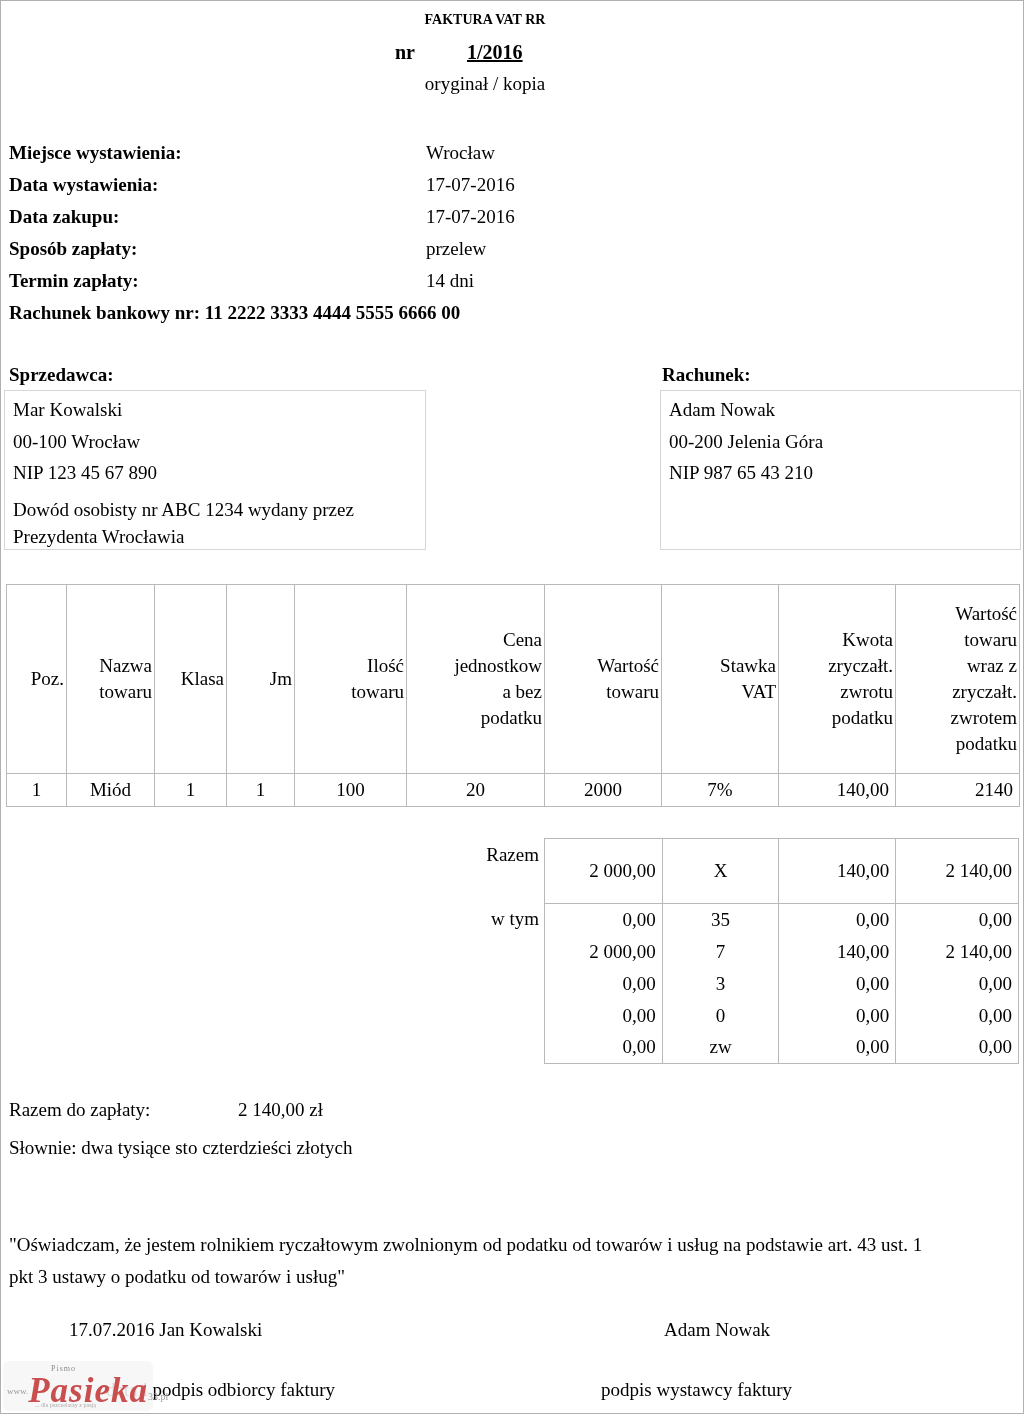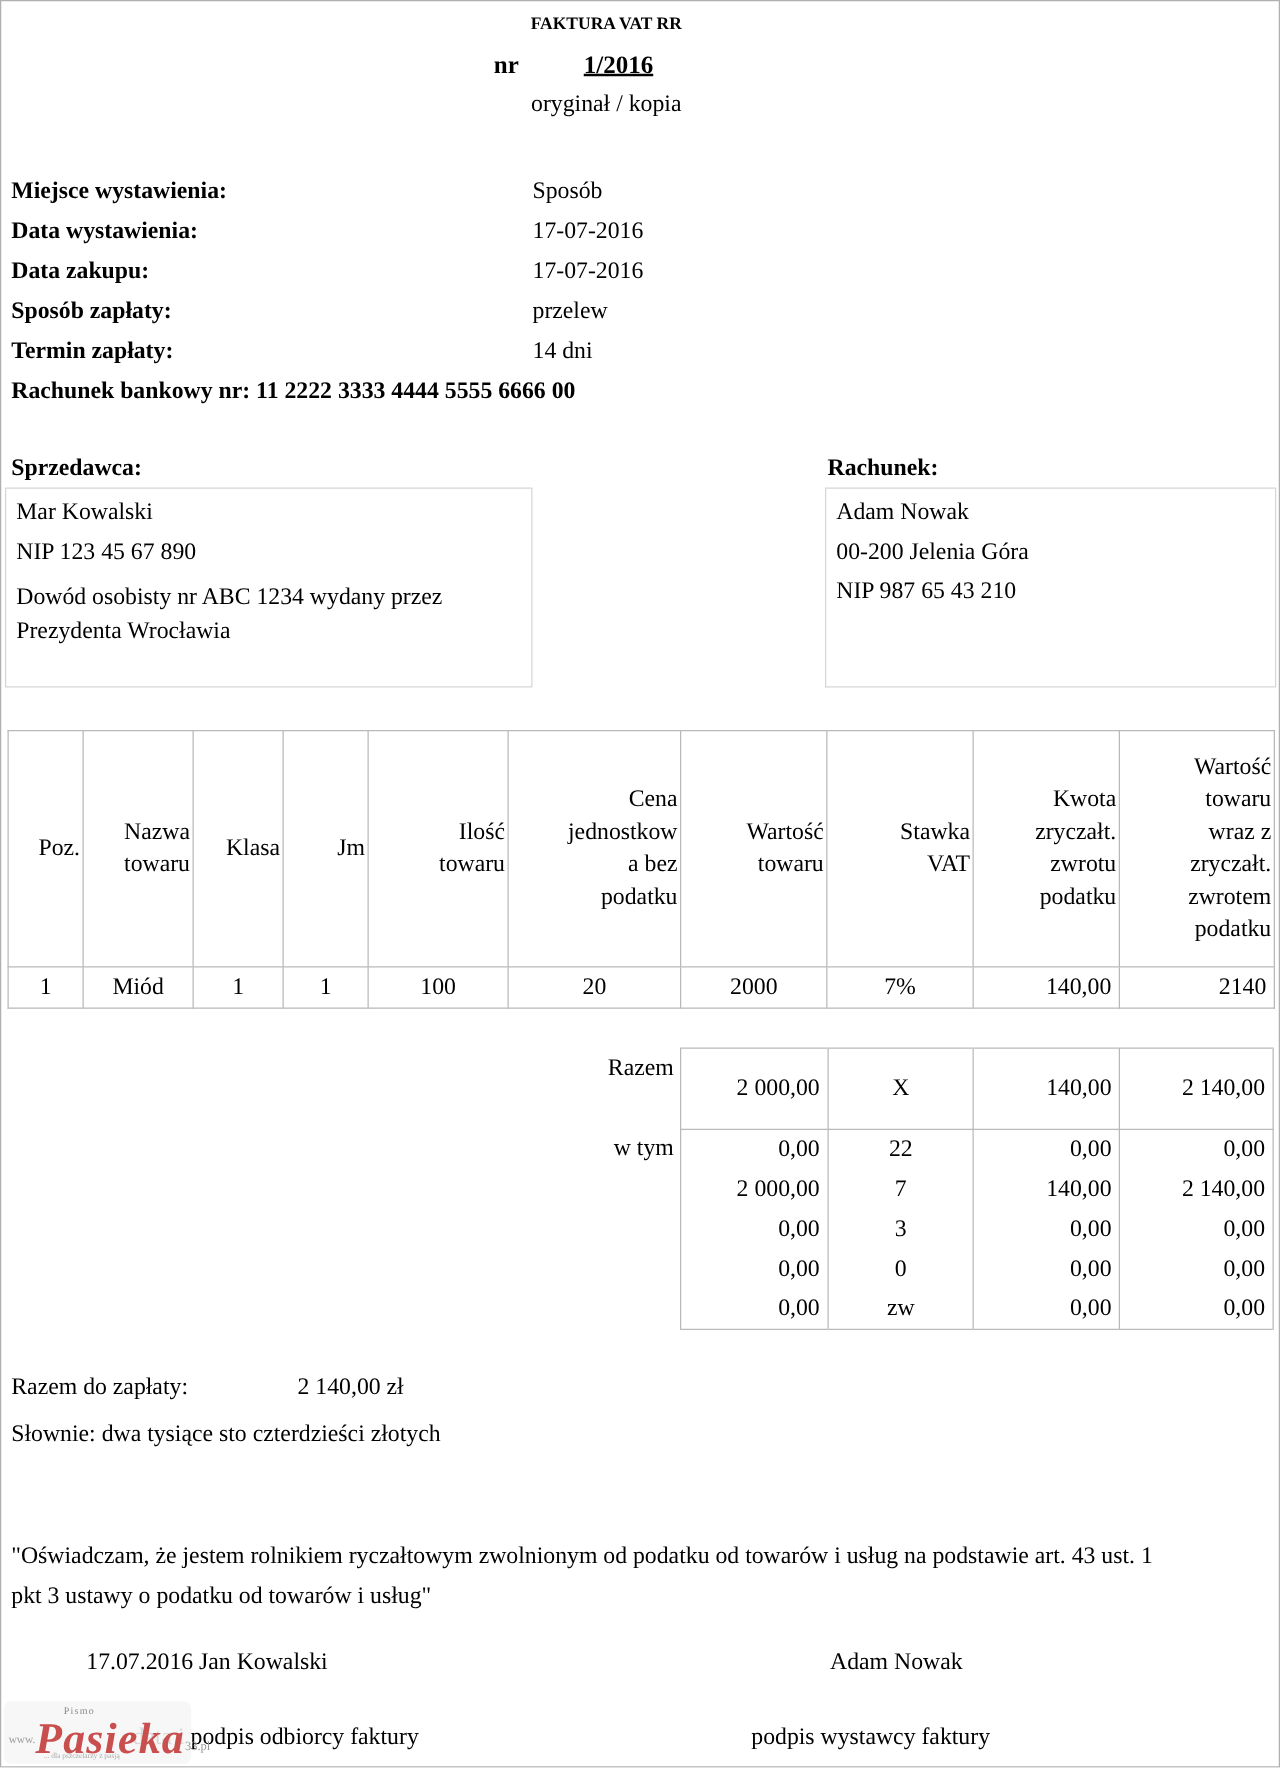--- a/index.html
+++ b/index.html
@@ -85,40 +85,41 @@
   <div class="doc-header">
     <div class="doc-title">FAKTURA VAT RR</div>
     <div class="doc-number">
       <span>nr</span><span class="num">1/2016</span>
     </div>
     <div class="doc-copy">oryginał / kopia</div>
   </div>
 
   <div class="info-block">
     <div>
-      <span class="info-label">Miejsce wystawienia:</span><span>Sposób</span>
+      <span class="info-label">Miejsce wystawienia:</span><span>Wrocław</span>
     </div>
     <div>
       <span class="info-label">Data wystawienia:</span><span>17-07-2016</span>
     </div>
     <div>
       <span class="info-label">Data zakupu:</span><span>17-07-2016</span>
     </div>
     <div>
       <span class="info-label">Sposób zapłaty:</span><span>przelew</span>
     </div>
     <div>
       <span class="info-label">Termin zapłaty:</span><span>14 dni</span>
     </div>
     <div class="bank-line">Rachunek bankowy nr: 11 2222 3333 4444 5555 6666 00</div>
   </div>
 
   <div class="party-heading seller-heading">Sprzedawca:</div>
   <div class="party-box seller-box">
     <div>Mar Kowalski</div>
+    <div>00-100 Wrocław</div>
     <div>NIP 123 45 67 890</div>
     <div class="id-note">Dowód osobisty nr ABC 1234 wydany przez Prezydenta Wrocławia</div>
   </div>
 
   <div class="party-heading buyer-heading">Rachunek:</div>
   <div class="party-box buyer-box">
     <div>Adam Nowak</div>
     <div>00-200 Jelenia Góra</div>
     <div>NIP 987 65 43 210</div>
   </div>
@@ -191,21 +192,21 @@
         </colgroup>
       <tbody>
           <tr class="razem-row">
         <td class="num">2 000,00</td>
         <td class="mid">X</td>
         <td class="num">140,00</td>
         <td class="num">2 140,00</td>
       </tr>
       <tr class="wtym-row">
         <td class="num">0,00</td>
-        <td class="mid">22</td>
+        <td class="mid">35</td>
         <td class="num">0,00</td>
         <td class="num">0,00</td>
       </tr>
       <tr class="wtym-row">
         <td class="num">2 000,00</td>
         <td class="mid">7</td>
         <td class="num">140,00</td>
         <td class="num">2 140,00</td>
       </tr>
       <tr class="wtym-row">

